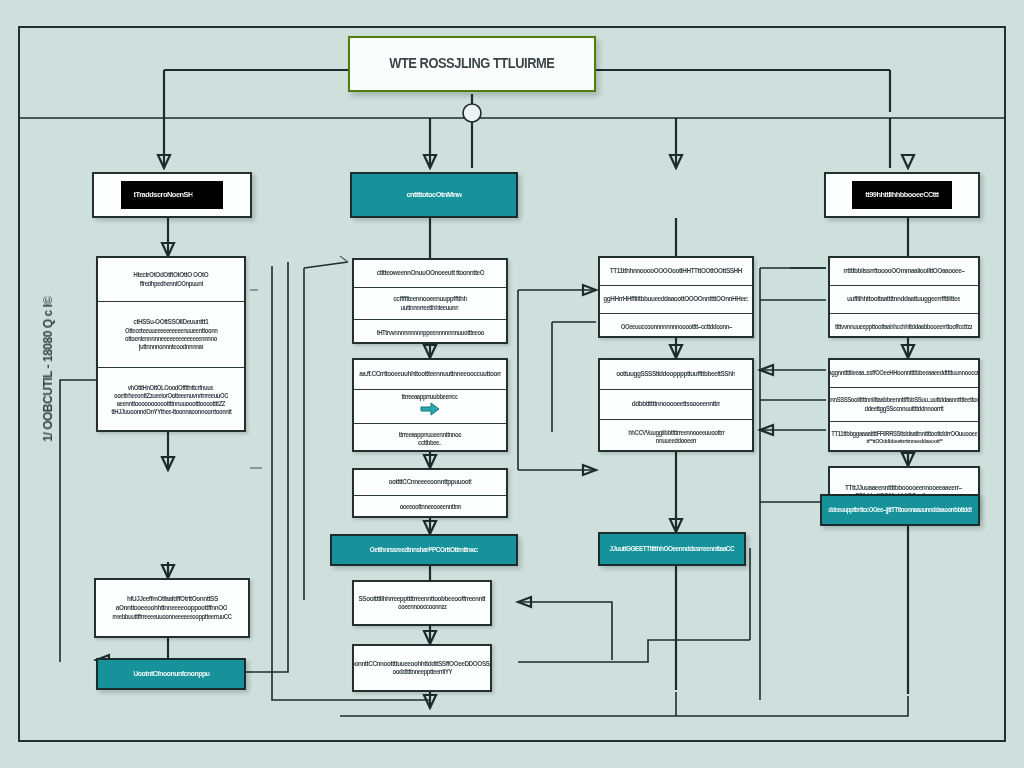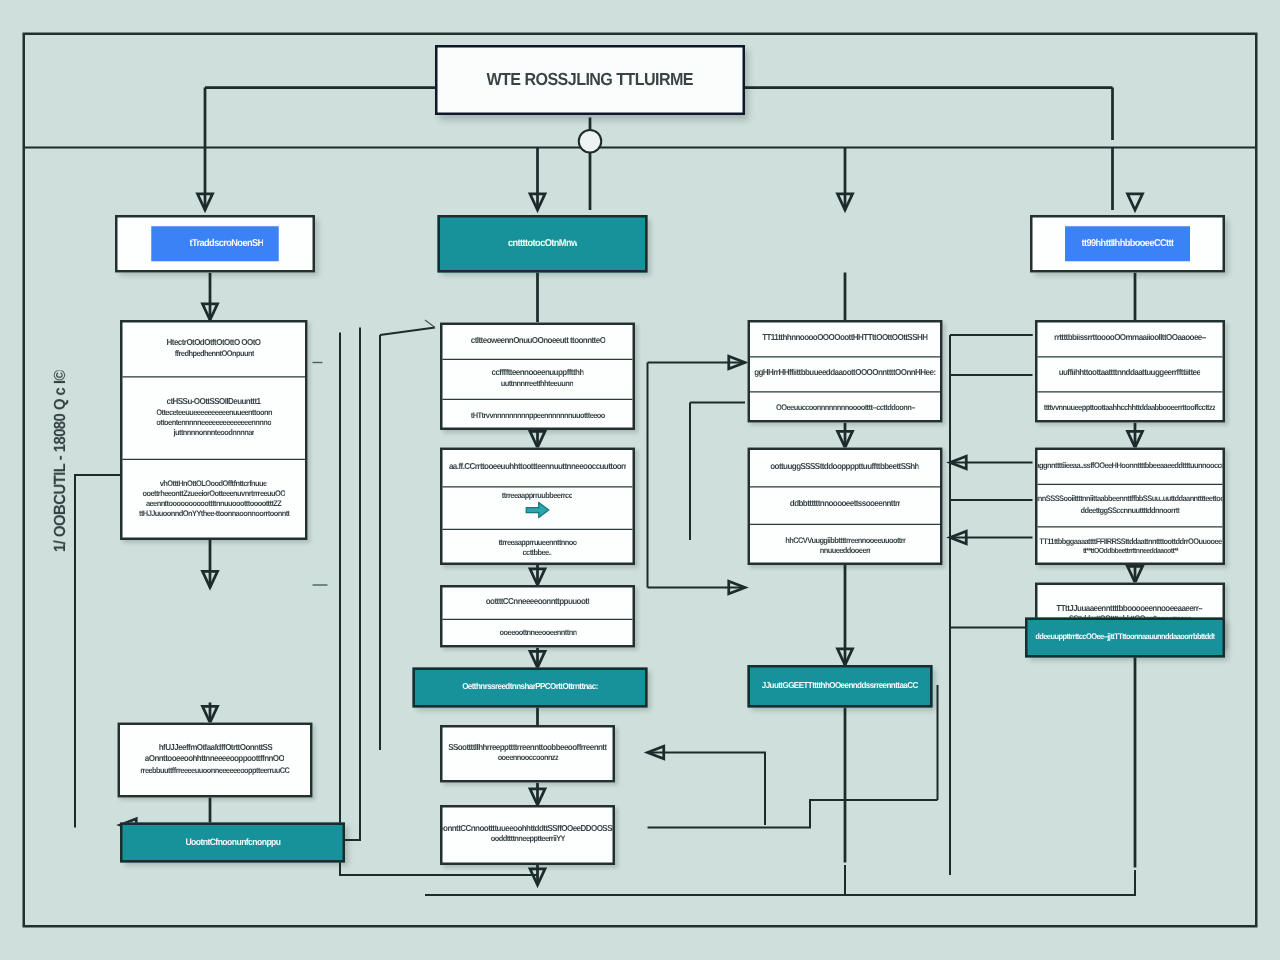--- a/index.html
+++ b/index.html
@@ -58,37 +58,37 @@
   
   .chipnode{
     position:absolute;
     box-sizing:border-box;
     border:2px solid #22312f;
     background:#fdfefe;
     box-shadow:3px 3px 4px rgba(20,40,40,.2);
     display:flex;align-items:center;justify-content:center;
   }
   .chipnode .chip{
-    background:#3b82f6;
-    display:flex;align-items:center;justify-content:flex-end;
+    background:#000000;
+    display:flex;align-items:center;justify-content:flex-start;
     box-sizing:border-box;
     padding:2px 10px;
   }
   .solidnode{
     position:absolute;box-sizing:border-box;
     border:2px solid #1b2c2e;background:#17929a;
     display:flex;align-items:center;justify-content:center;
     box-shadow:3px 3px 4px rgba(20,40,40,.2);
   }
 
   
   .banner{
     position:absolute;
     box-sizing:border-box;
-    border:2px solid #0f172a;
+    border:2px solid #4d7c0f;
     background:#fbfcfc;
     display:flex;align-items:center;justify-content:center;
     box-shadow:3px 4px 5px rgba(20,40,40,.22);
   }
 
   
   .sidelabel{
     position:absolute;
     transform-origin:left top;
     transform:rotate(-90deg);
@@ -249,21 +249,21 @@
 
 
   <div class="node" style="left:94px;top:578px;width:156px;height:60px;">
     <div class="cell" style="height:100%;">
       <span class="ptxt" style="font-size:7px;">hfUJJeeffmOtfaafdffOtrttOonnttSS</span>
       <span class="ptxt" style="font-size:7px;">aOnnttooeeoohhttnneeeeooppoottffnnOO</span>
       <span class="ptxt" style="font-size:6.5px;">rreebbuuttffrreeeeuuoonneeeeeeoopptteerruuCC</span>
     </div>
   </div>
 
-  <div class="solidnode" style="left:96px;top:658px;width:180px;height:32px;">
+  <div class="solidnode" style="left:96px;top:658px;width:150px;height:32px;">
     <span class="ptxt white" style="font-size:7.5px;">UootntCfnoonunfcnonppu</span>
   </div>
 
   <div class="node" style="left:352px;top:258px;width:156px;height:86px;">
     <div class="cell" style="height:28px;">
       <span class="ptxt" style="font-size:7px;">ctItteoweennOnuuOOnoeeutt ttoonntteO</span>
     </div>
     <div class="cell" style="height:32px;">
       <span class="ptxt" style="font-size:7px;">ccfffftteennooeenuuppfftthh</span>
       <span class="ptxt" style="font-size:6.5px;">uuttnnnrreetthhteeuunn</span>

